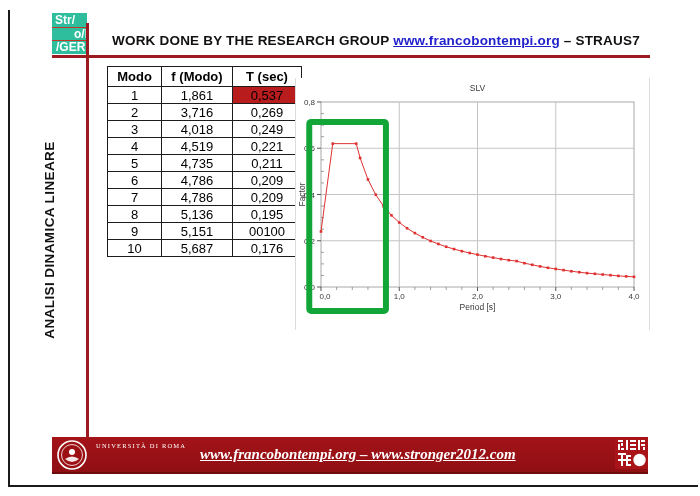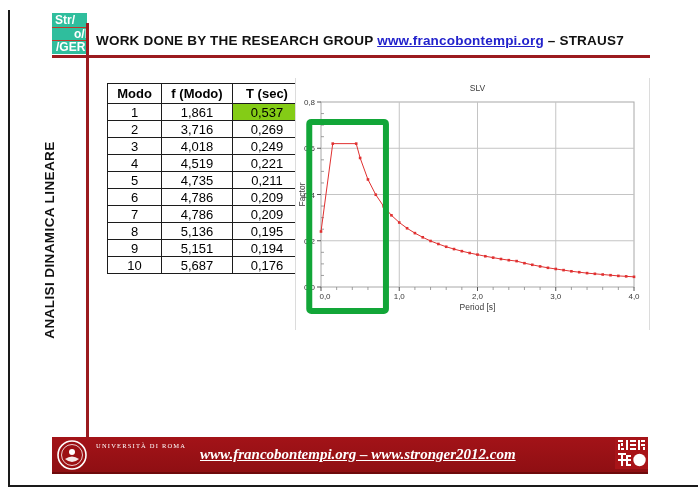--- a/index.html
+++ b/index.html
@@ -13,39 +13,39 @@
 
   
   .stronger{left:52px;top:13px;width:35px;height:41px;background:#2FBE9D;color:#fff;
             font-weight:bold;font-size:12px;line-height:12.5px;box-sizing:border-box;padding-top:1px;}
   .stronger .ln{display:block;padding-left:3px;white-space:nowrap;}
   .stronger .ln1,.stronger .ln2{border-bottom:1.5px solid #C0392B;}
   .stronger .ln2{padding-left:22px;}
   .stronger .ln3{padding-left:4px;}
 
   
-  .hdr-title{left:96px;top:33px;width:560px;font-size:13.5px;font-weight:bold;color:#111;
+  .hdr-title{left:112px;top:33px;width:560px;font-size:13.5px;font-weight:bold;color:#111;
              white-space:nowrap;letter-spacing:0.2px;}
   .hdr-title a{color:#2222CC;text-decoration:underline;cursor:pointer;}
   .hdr-rule{left:52px;top:55px;width:598px;height:3px;background:#9B1B1F;}
   .vline{left:86px;top:23px;width:3px;height:414px;background:#9B1B1F;}
 
   
   .side-label{left:-88px;top:230px;width:280px;height:20px;text-align:center;
               transform:rotate(-90deg);font-size:13.5px;font-weight:bold;color:#111;
               letter-spacing:0.4px;white-space:nowrap;}
 
   
-  .tbl-wrap{left:92px;top:83px;padding-left:15px;}
+  .tbl-wrap{left:92px;top:66px;padding-left:15px;}
   table{border-collapse:collapse;font-size:13px;color:#000;}
   th,td{border:1.6px solid #1c1c1c;text-align:center;padding:0 2px;}
   th{font-weight:bold;height:19px;font-size:13px;}
   td{height:16px;font-size:13px;}
   .c0{width:49px;} .c1{width:66px;} .c2{width:64px;}
-  td.hl{background:#84cc16;}
+  td.hl{background:#b91c1c;}
 
   
   .chart-panel{left:295px;top:78px;width:353px;height:252px;background:#fff;
                border-left:1px solid #DCDCDC;border-right:1px solid #DCDCDC;}
 
   
   .footer-bar{left:52px;top:437px;width:596px;height:35px;
               background:linear-gradient(#A31318,#8F0F13);border-bottom:2px solid #6E0A0C;}
   .sap-logo{left:57px;top:440px;width:30px;height:30px;}
   .sap-word{left:96px;top:441px;color:#fff;font-family:"Liberation Serif",serif;line-height:1;}
@@ -120,21 +120,21 @@
           <td class="c2">0,209</td>
         </tr>
         <tr>
           <td class="c0">8</td>
           <td class="c1">5,136</td>
           <td class="c2">0,195</td>
         </tr>
         <tr>
           <td class="c0">9</td>
           <td class="c1">5,151</td>
-          <td class="c2">0,194</td>
+          <td class="c2">00100</td>
         </tr>
         <tr>
           <td class="c0">10</td>
           <td class="c1">5,687</td>
           <td class="c2">0,176</td>
         </tr>
       </tbody>
   </table>
 </div>
 

